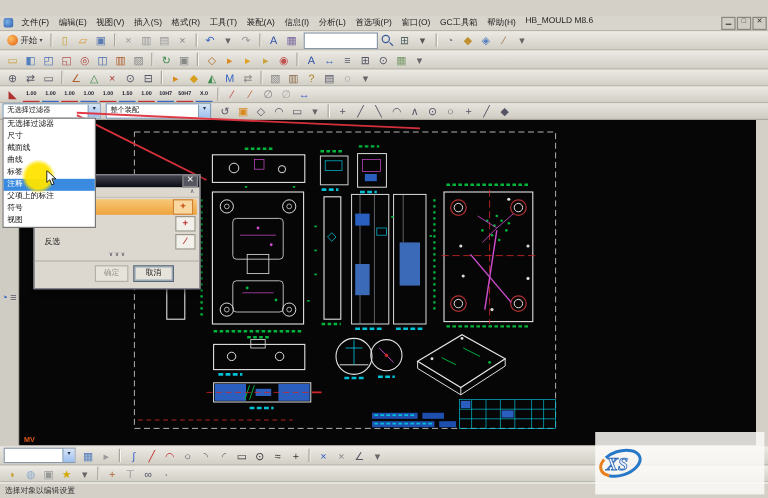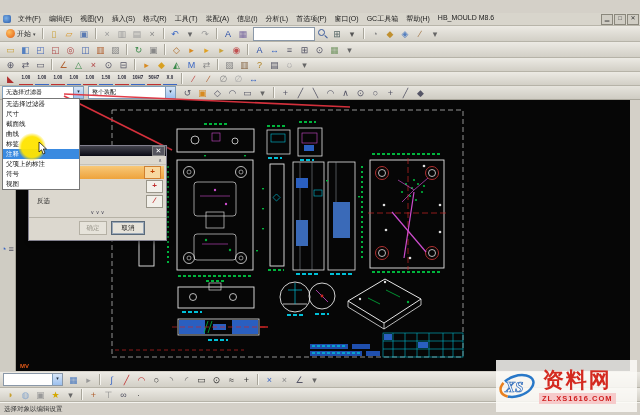--- a/index.html
+++ b/index.html
@@ -550,19 +550,15 @@
   <div class="abs statusbar">
     <span>选择对象以编辑设置</span>
   </div>
 
   <div class="abs wm">
     <svg width="40" height="34">
       <ellipse cx="20" cy="17" rx="17" ry="10" fill="none" stroke="#2878c8" stroke-width="2.5" transform="rotate(-18 20 17)" stroke-dasharray="34 20"></ellipse>
       <ellipse cx="20" cy="17" rx="17" ry="10" fill="none" stroke="#e88020" stroke-width="2.5" transform="rotate(-18 20 17)" stroke-dasharray="0 34 18 40"></ellipse>
       <text x="8" y="23" font-size="15" font-style="italic" font-weight="bold" font-family="Liberation Serif, serif" fill="#eef4fc" stroke="#2a68b8" stroke-width="0.7">XS</text>
     </svg>
-    <span class="wmtext">
-      <span class="wmname">资料网</span>
-      <span class="wmurl">ZL.XS1616.COM</span>
-    </span>
   </div>
 
 </div>
 
 </body></html>

